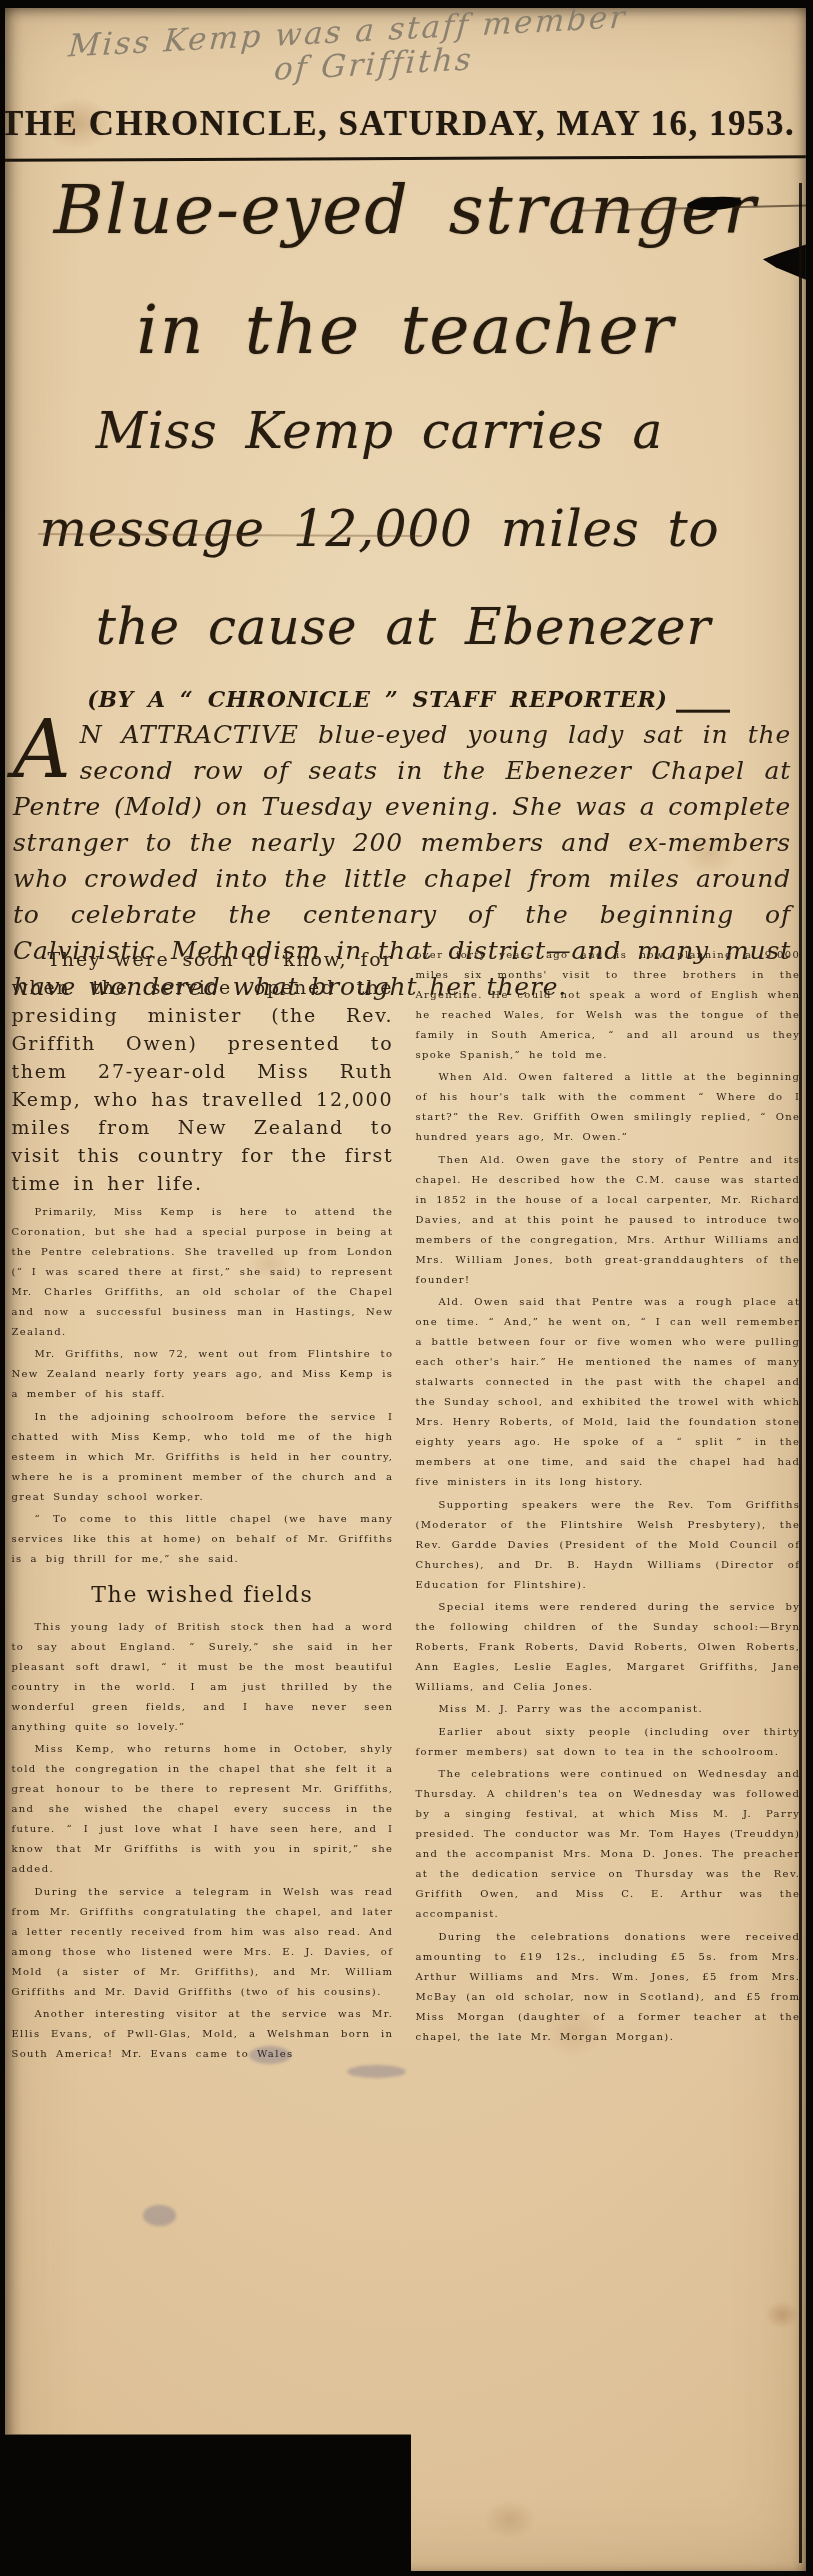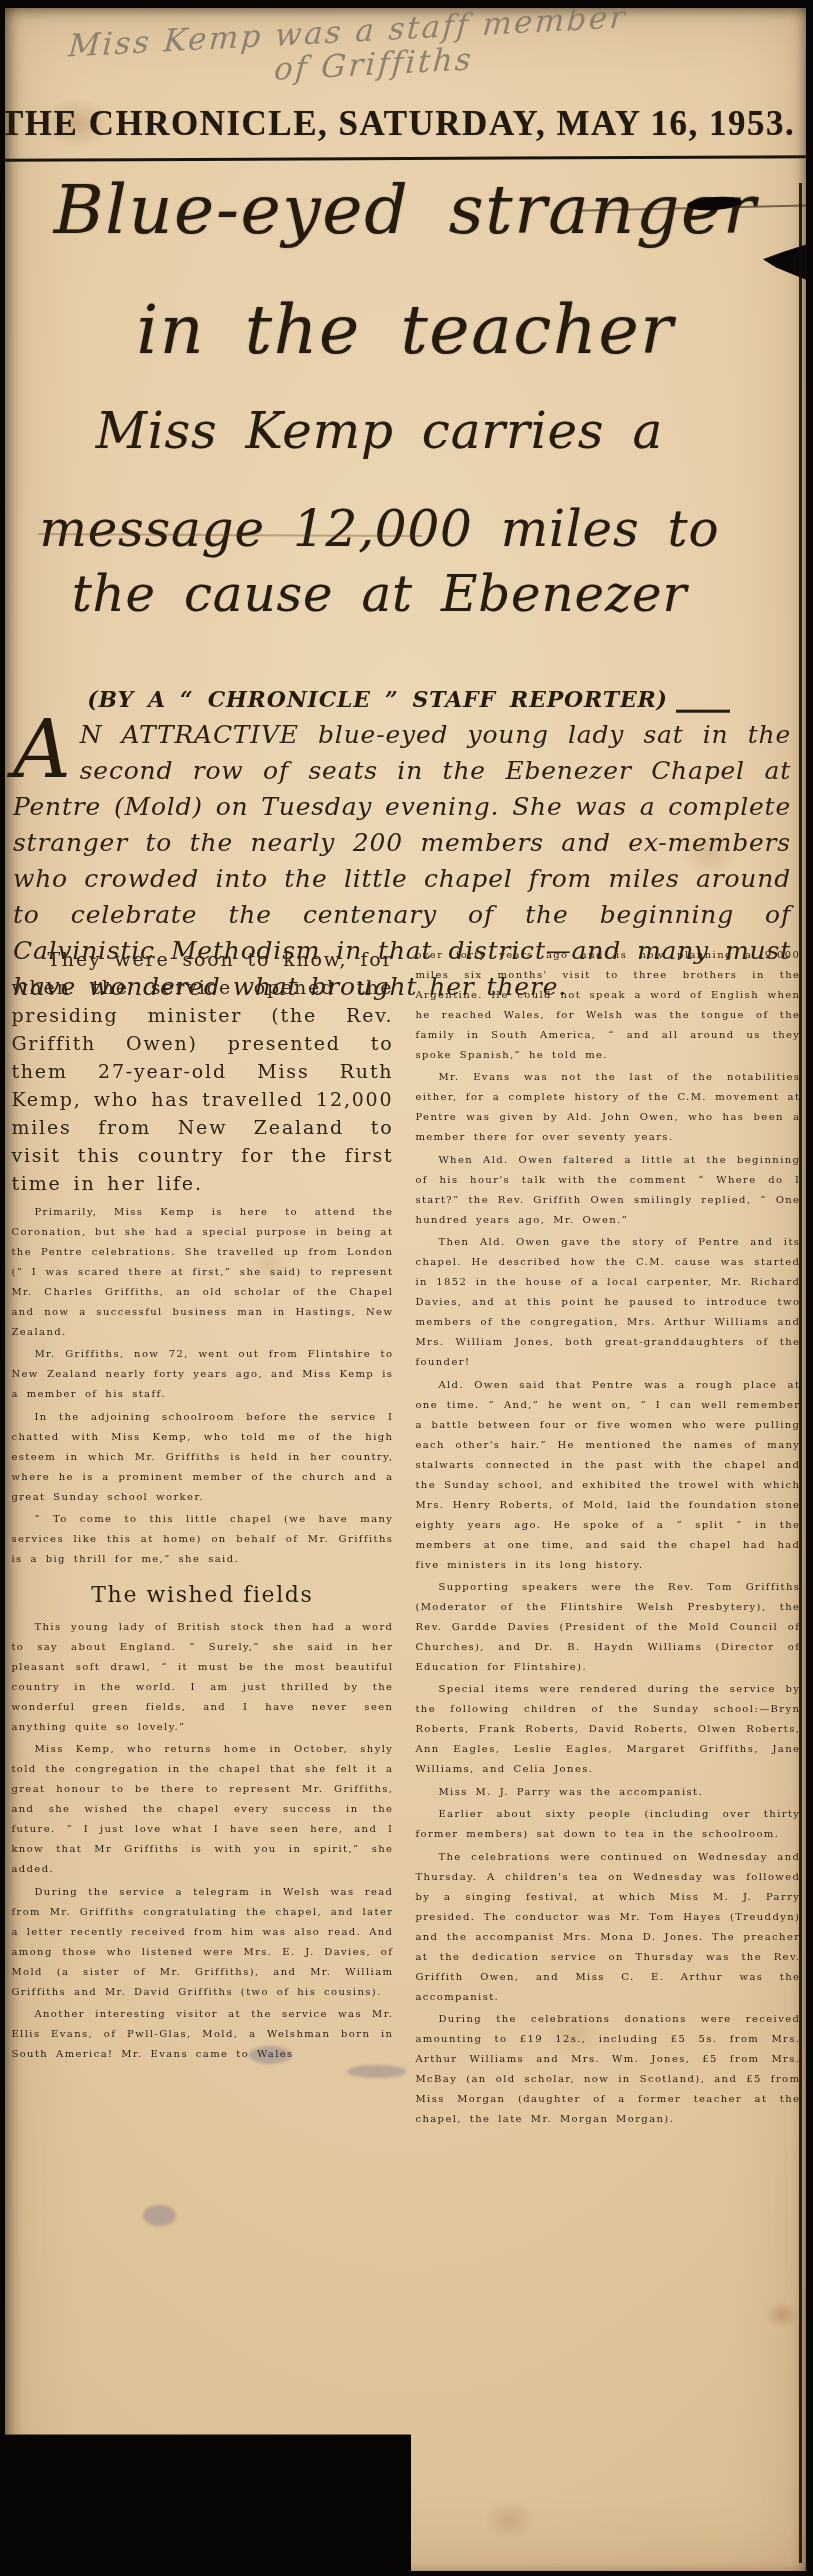--- a/index.html
+++ b/index.html
@@ -32,21 +32,21 @@
   .masthead-rule{position:absolute;left:0;top:149px;width:801px;height:3.3px;
     background:#1b140c;transform:rotate(-.25deg);}
   .headline{position:absolute;left:0;width:801px;margin:0;text-align:center;
     font-style:italic;font-weight:normal;color:#241a0e;font-size:68px;line-height:1.15;
     letter-spacing:1.6px;word-spacing:16.3px;text-shadow:0 0 1.6px rgba(40,26,10,.45);}
   .hl1{top:163px;}
   .hl2{top:283px;}
   .deck{position:absolute;left:0;width:749px;margin:0;text-align:center;
     font-style:italic;font-weight:normal;color:#261c10;font-size:50px;line-height:1.15;
     letter-spacing:0.8px;word-spacing:11.4px;text-shadow:0 0 0.8px rgba(40,26,10,.4);}
-  .d1{top:395px;} .d2{top:493px;} .d3{top:558px;}
+  .d1{top:395px;} .d2{top:493px;} .d3{top:591px;padding-left:24px;}
   .byline{position:absolute;left:0;top:678px;width:725px;text-align:right;
     font-style:italic;font-weight:bold;font-size:22px;color:#241a0e;
     letter-spacing:0.8px;word-spacing:5.7px;}
   .byline-dash{display:inline-block;width:54px;border-bottom:3.3px solid #241a0e;
     margin-left:8.1px;transform:translateY(5.7px);}
   .lede{position:absolute;left:8.1px;top:709px;width:778px;margin:0;
     font-style:italic;font-size:25px;line-height:36px;color:#2b2013;
     text-align:justify;letter-spacing:0.8px;word-spacing:3.3px;}
   .dropcap{float:left;font-size:80px;line-height:59px;margin:3.3px 8.1px 0 0;
     font-style:italic;color:#241a0e;}
@@ -113,21 +113,20 @@
       <p class="bp">In the adjoining schoolroom before the service I chatted with Miss Kemp, who told me of the high esteem in which Mr. Griffiths is held in her country, where he is a prominent member of the church and a great Sunday school worker.</p>
       <p class="bp">“ To come to this little chapel (we have many services like this at home) on behalf of Mr. Griffiths is a big thrill for me,” she said.</p>
       <h3 class="subhead">The wished fields</h3>
       <p class="bp">This young lady of British stock then had a word to say about England. “ Surely,” she said in her pleasant soft drawl, “ it must be the most beautiful country in the world. I am just thrilled by the wonderful green fields, and I have never seen anything quite so lovely.”</p>
       <p class="bp">Miss Kemp, who returns home in October, shyly told the congregation in the chapel that she felt it a great honour to be there to represent Mr. Griffiths, and she wished the chapel every success in the future. “ I just love what I have seen here, and I know that Mr Griffiths is with you in spirit,” she added.</p>
       <p class="bp">During the service a telegram in Welsh was read from Mr. Griffiths congratulating the chapel, and later a letter recently received from him was also read. And among those who listened were Mrs. E. J. Davies, of Mold (a sister of Mr. Griffiths), and Mr. William Griffiths and Mr. David Griffiths (two of his cousins).</p>
       <p class="bp">Another interesting visitor at the service was Mr. Ellis Evans, of Pwll-Glas, Mold, a Welshman born in South America!  Mr. Evans came to Wales</p>
     </div>
     <div class="col col-right">
       <p class="bp no-indent">over forty years ago and is now planning a 9,000 miles six months' visit to three brothers in the Argentine. He could not speak a word of English when he reached Wales, for Welsh was the tongue of the family in South America, “ and all around us they spoke Spanish,” he told me.</p>
-      <p class="bp">Mr. Evans was not the last of the notabilities either, for a complete history of the C.M. movement at Pentre was given by Ald. John Owen, who has been a member there for over seventy years.</p>
       <p class="bp">When Ald. Owen faltered a little at the beginning of his hour's talk with the comment “ Where do I start?” the Rev. Griffith Owen smilingly replied, “ One hundred years ago, Mr. Owen.”</p>
       <p class="bp">Then Ald. Owen gave the story of Pentre and its chapel. He described how the C.M. cause was started in 1852 in the house of a local carpenter, Mr. Richard Davies, and at this point he paused to introduce two members of the congregation, Mrs. Arthur Williams and Mrs. William Jones, both great-granddaughters of the founder!</p>
       <p class="bp">Ald. Owen said that Pentre was a rough place at one time. “ And,” he went on, “ I can well remember a battle between four or five women who were pulling each other's hair.” He mentioned the names of many stalwarts connected in the past with the chapel and the Sunday school, and exhibited the trowel with which Mrs. Henry Roberts, of Mold, laid the foundation stone eighty years ago. He spoke of a “ split ” in the members at one time, and said the chapel had had five ministers in its long history.</p>
       <p class="bp">Supporting speakers were the Rev. Tom Griffiths (Moderator of the Flintshire Welsh Presbytery), the Rev. Gardde Davies (President of the Mold Council of Churches), and Dr. B. Haydn Williams (Director of Education for Flintshire).</p>
       <p class="bp">Special items were rendered during the service by the following children of the Sunday school:—Bryn Roberts, Frank Roberts, David Roberts, Olwen Roberts, Ann Eagles, Leslie Eagles, Margaret Griffiths, Jane Williams, and Celia Jones.</p>
       <p class="bp">Miss M. J. Parry was the accompanist.</p>
       <p class="bp">Earlier about sixty people (including over thirty former members) sat down to tea in the schoolroom.</p>
       <p class="bp">The celebrations were continued on Wednesday and Thursday.  A children's tea on Wednesday was followed by a singing festival, at which Miss M. J. Parry presided.  The conductor was Mr. Tom Hayes (Treuddyn) and the accompanist Mrs. Mona D. Jones. The preacher at the dedication service on Thursday was the Rev. Griffith Owen, and Miss C. E. Arthur was the accompanist.</p>
       <p class="bp">During the celebrations donations were received amounting to £19 12s., including £5 5s. from Mrs. Arthur Williams and Mrs. Wm. Jones, £5 from Mrs. McBay (an old scholar, now in Scotland), and £5 from Miss Morgan (daughter of a former teacher at the chapel, the late Mr. Morgan Morgan).</p>
     </div>

